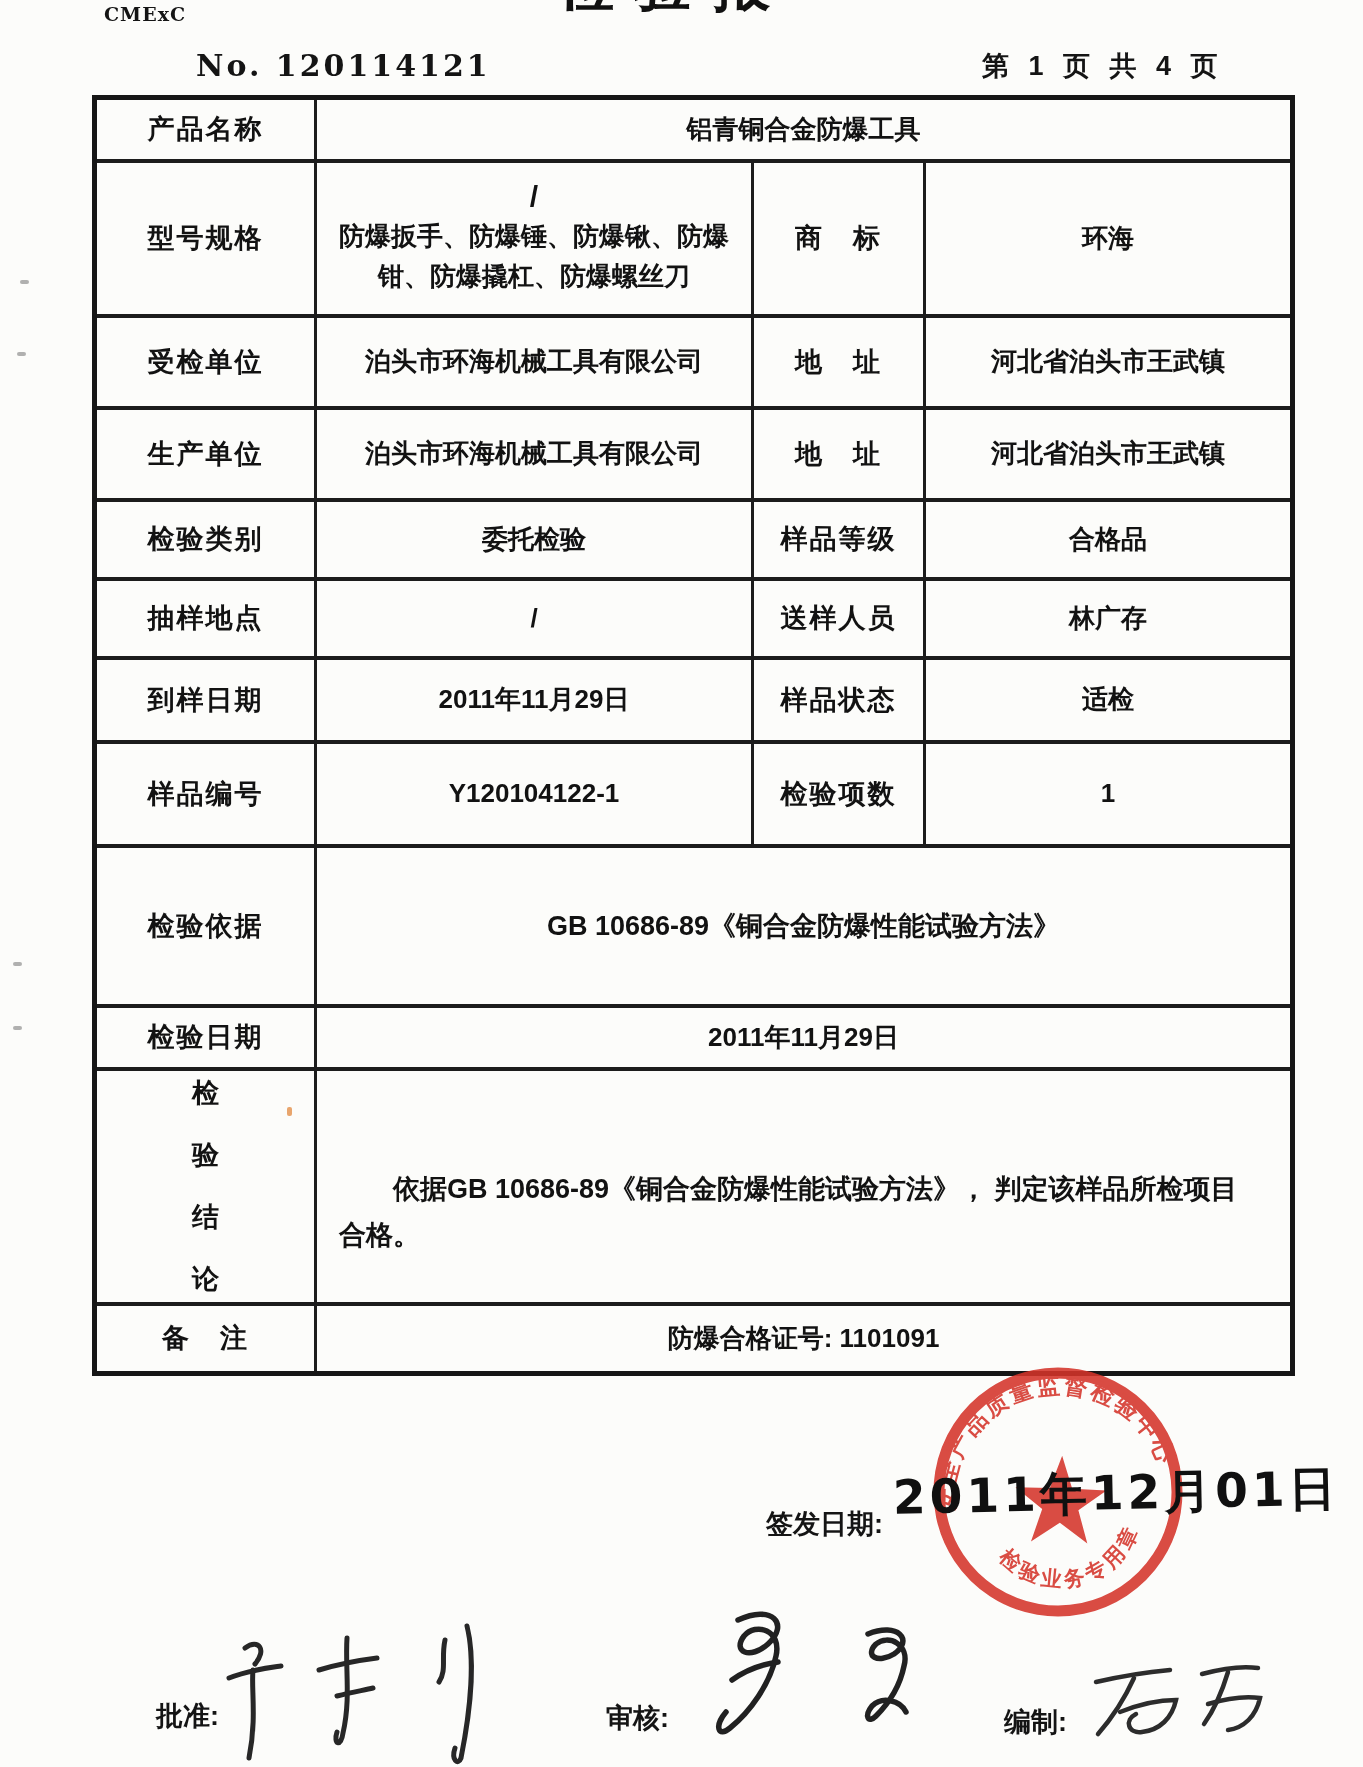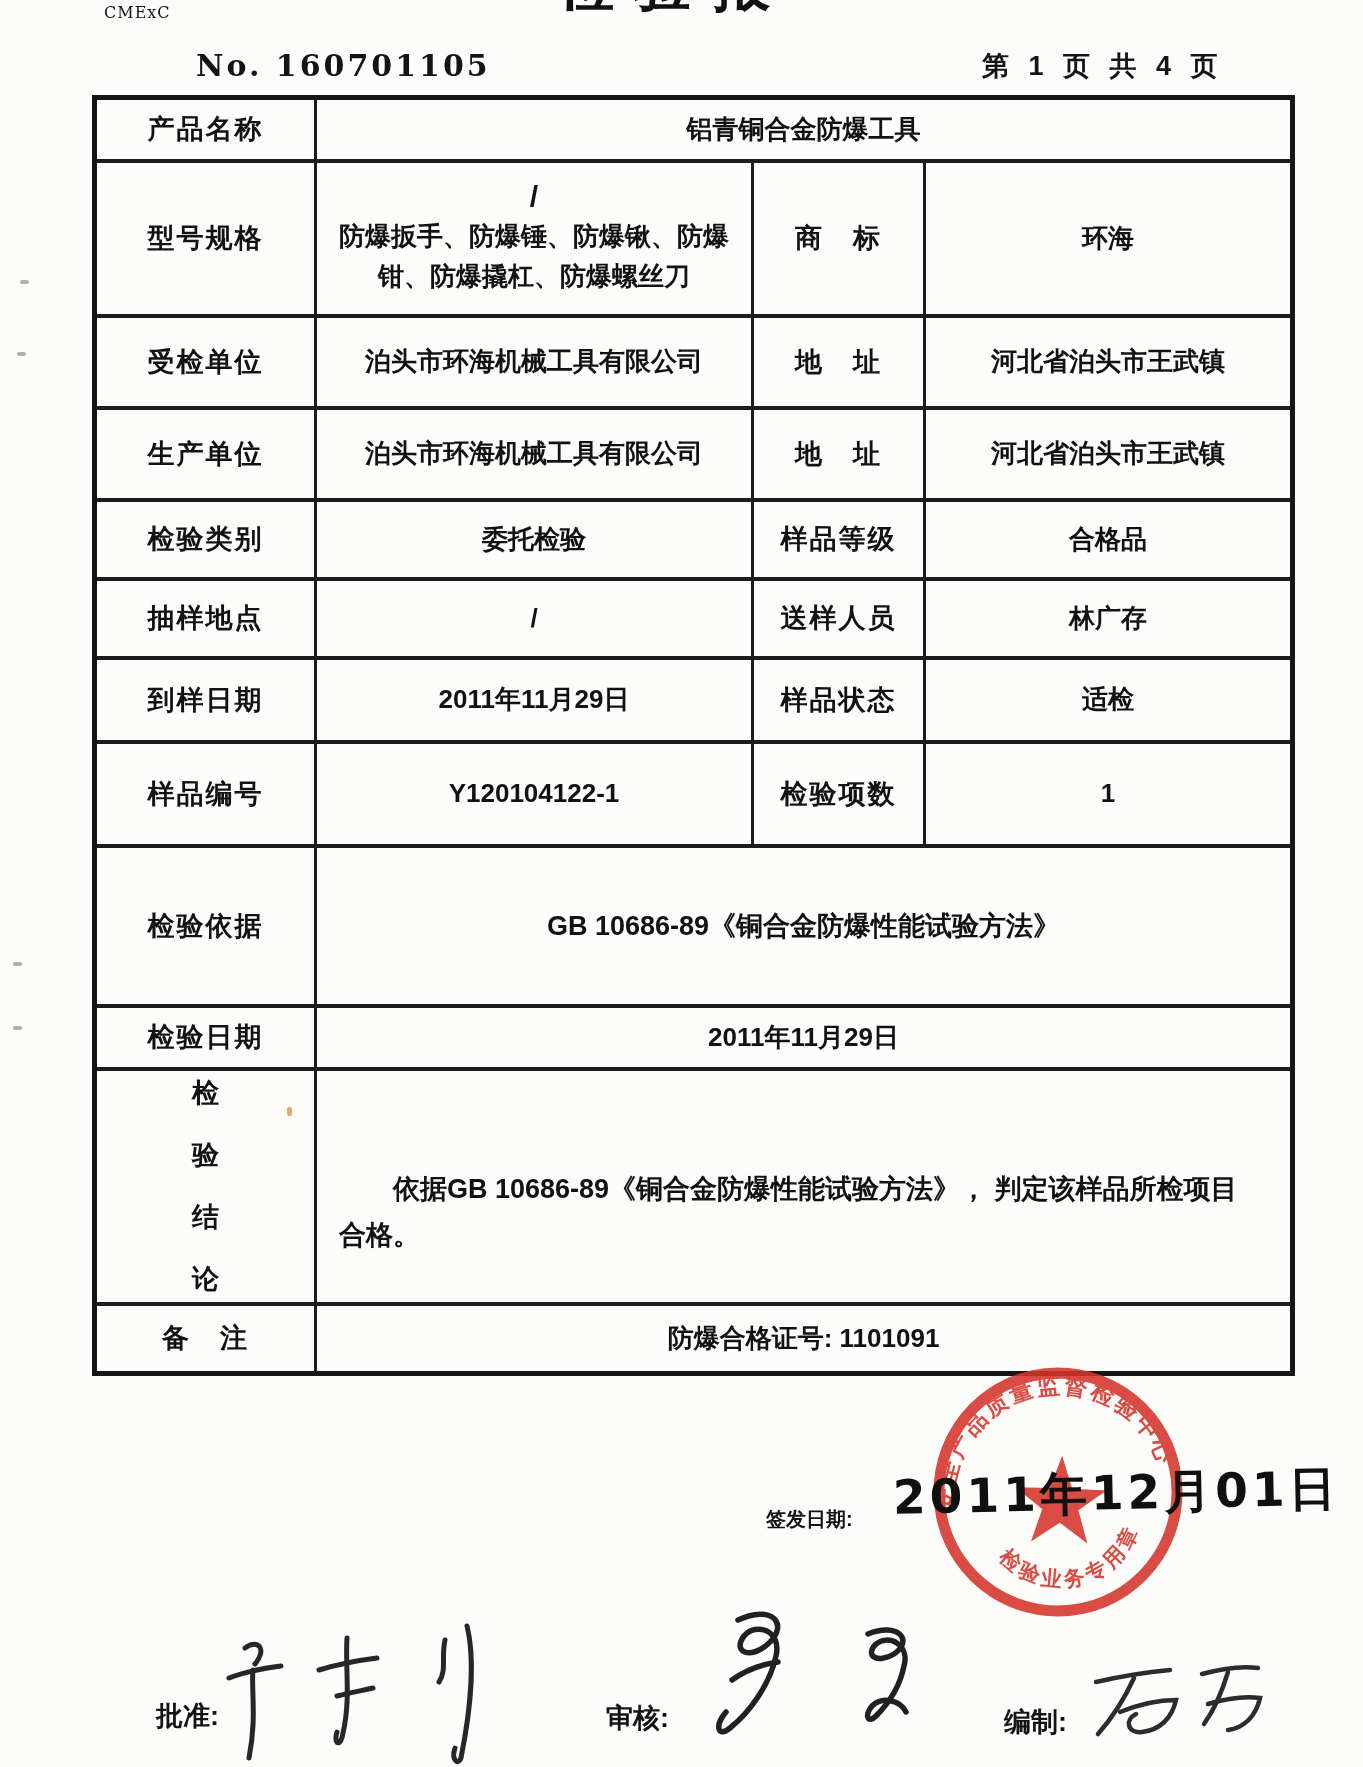--- a/index.html
+++ b/index.html
@@ -5,58 +5,58 @@
   html,body{margin:0;padding:0;}
   body{
     width:1363px;height:1767px;position:relative;overflow:hidden;
     background:#fcfcfa;color:#141414;
     font-family:"Liberation Sans","DejaVu Sans",sans-serif;
   }
   .abs{position:absolute;}
   
   .title-crop{position:absolute;top:0;left:556px;width:310px;height:15px;overflow:hidden;}
   .title-crop span{display:block;position:relative;top:-54px;font-size:58px;font-weight:bold;letter-spacing:20px;color:#111;}
-  .logo{top:3px;left:104px;font-family:"DejaVu Serif","Liberation Serif",serif;font-weight:normal;font-size:16px;letter-spacing:1px;}
+  .logo{top:3px;left:104px;font-family:"DejaVu Serif","Liberation Serif",serif;font-weight:bold;font-size:19px;letter-spacing:1px;}
   .report-no{top:48px;left:196px;font-family:"DejaVu Serif","Liberation Serif",serif;font-weight:bold;font-size:30px;letter-spacing:3px;}
   .page-ind{top:48px;left:982px;font-weight:bold;font-size:27px;letter-spacing:6px;}
   
   table.main{position:absolute;top:95px;left:92px;width:1198px;border-collapse:collapse;table-layout:fixed;background:transparent;}
   table.main td{border:3px solid #1c1c1c;border-top-width:4px;border-bottom-width:4px;padding:0;text-align:center;vertical-align:middle;font-weight:bold;color:#121212;}
   table.main{border:5px solid #161616;}
   td.lbl{font-size:27px;letter-spacing:2px;}
   td.val{font-size:26px;}
   td.left{text-align:left;padding-left:10px;}
   .slash{display:block;font-size:30px;line-height:34px;margin-bottom:2px;}
   .model-text{display:block;font-size:26px;line-height:40px;padding:0 14px;}
   .twoline{line-height:34px;}
   td.basis-cell{text-align:left;vertical-align:top;padding:30px 10px 0 8px;font-size:27px;}
   td.concl-cell{vertical-align:top;text-align:left;}
   .concl-label{display:flex;flex-direction:column;align-items:center;justify-content:center;gap:26px;font-size:27px;}
   .concl-text{margin:52px 28px 0 22px;font-size:27px;line-height:46px;text-indent:2em;text-align:left;}
   
   .seal{top:1362px;left:928px;width:260px;height:260px;z-index:3;}
-  .issue-label{top:1506px;left:766px;font-size:20px;font-weight:bold;z-index:5;}
+  .issue-label{top:1506px;left:766px;font-size:27px;font-weight:bold;z-index:5;}
   .issue-date{top:1462px;left:893px;font-size:47px;font-weight:bold;letter-spacing:4px;z-index:5;color:#101010;transform:rotate(-1.2deg);font-family:"DejaVu Sans",sans-serif;}
   
   .sig-label{font-size:27px;font-weight:bold;z-index:2;}
   .speck{position:absolute;background:#555;border-radius:2px;opacity:.45;}
   .speck-orange{position:absolute;background:#e08030;border-radius:2px;opacity:.7;}
 </style>
 </head>
 <body>
 
 <div class="title-crop">
   <span>检验报告</span>
 </div>
 
 <div class="abs logo">CMExC</div>
 
 <div class="abs report-no">
   <span>No.</span>
-  <span>160701105</span>
+  <span>120114121</span>
 </div>
 
 <div class="abs page-ind">第 1 页 共 4 页</div>
 
 <div class="speck" style="left:20px;top:280px;width:9px;height:4px;"></div>
 <div class="speck" style="left:17px;top:352px;width:9px;height:4px;"></div>
 <div class="speck" style="left:13px;top:962px;width:9px;height:4px;"></div>
 <div class="speck" style="left:13px;top:1026px;width:9px;height:4px;"></div>
 <div class="speck-orange" style="left:287px;top:1107px;width:5px;height:9px;"></div>
 

